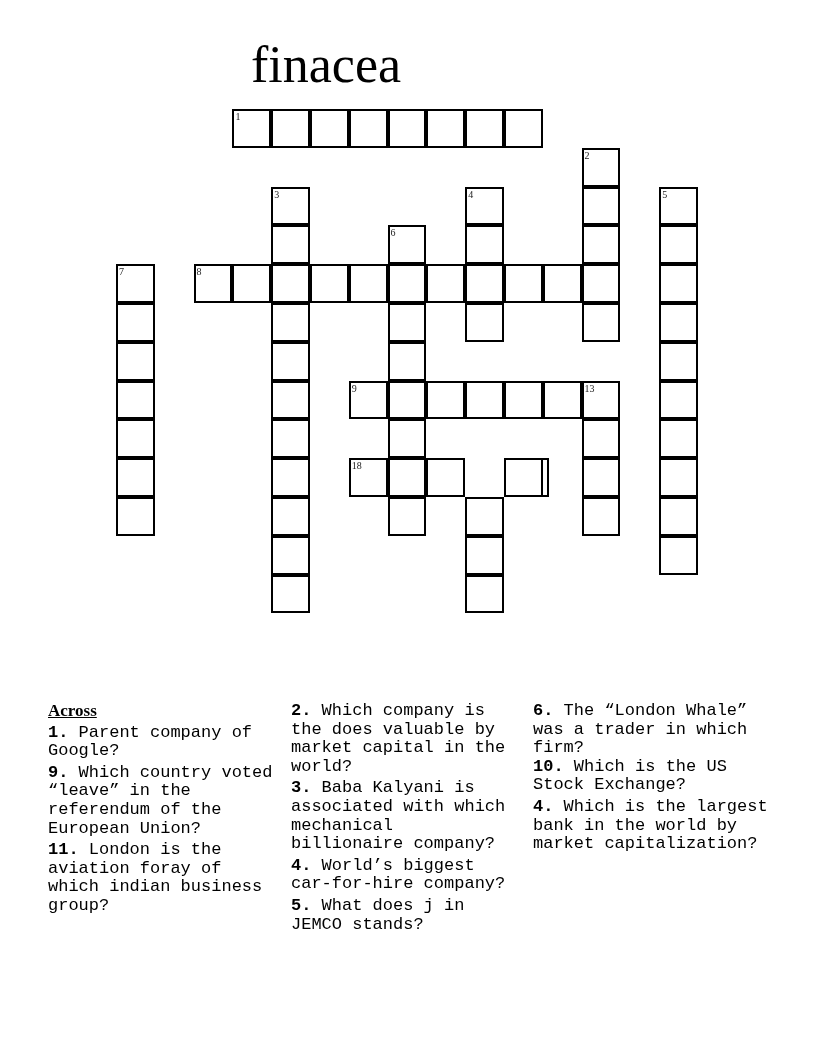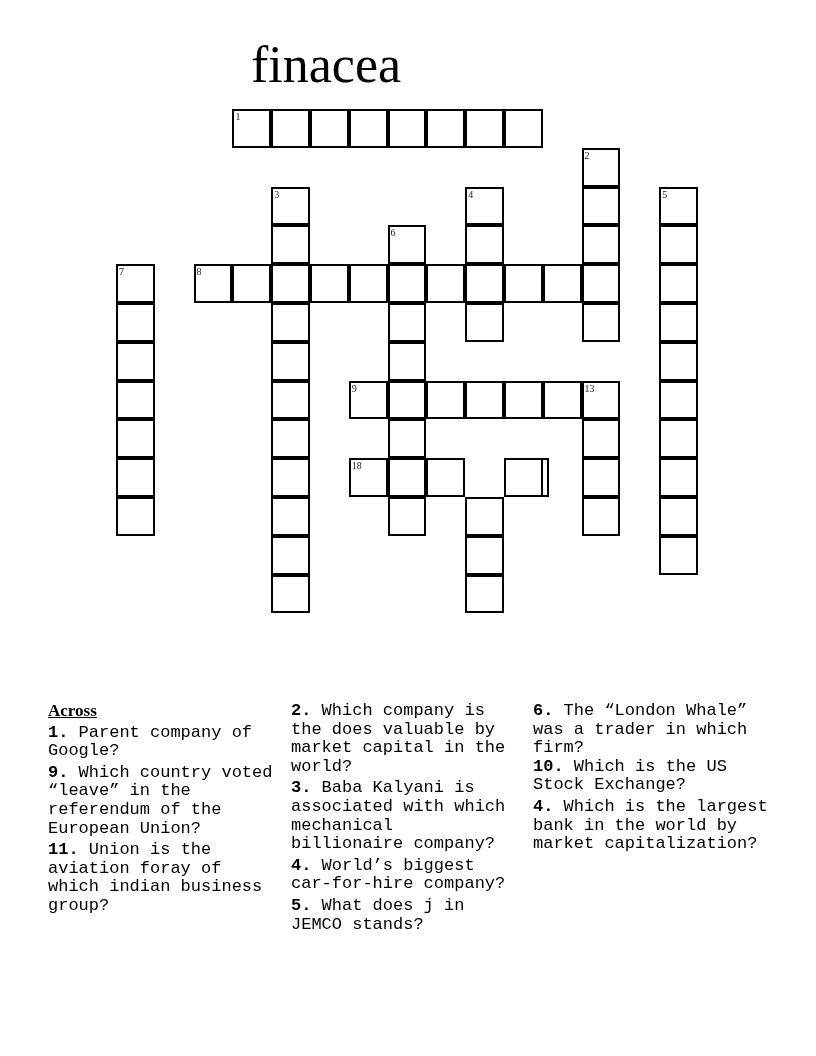--- a/index.html
+++ b/index.html
@@ -126,21 +126,21 @@
     <div class="cell" style="left: 505px; top: 459.2px;"></div>
     <div class="cell" style="left: 466.2px; top: 498px;"></div>
     <div class="cell" style="left: 466.2px; top: 536.8px;"></div>
     <div class="cell" style="left: 466.2px; top: 575.6px;"></div>
   </div>
 
 <div class="clues col-across">
   <div class="heading">Across</div>
   <div class="clue"><b>1.</b><span> Parent company of Google?</span></div>
   <div class="clue"><b>9.</b><span> Which country voted “leave” in the referendum of the European Union?</span></div>
-  <div class="clue"><b>11.</b><span> Union is the aviation foray of which indian business group?</span></div>
+  <div class="clue"><b>11.</b><span> London is the aviation foray of which indian business group?</span></div>
 </div>
 
 <div class="clues col-down">
   <div class="clue"><b>2.</b><span> Which company is the does valuable by market capital in the world?</span></div>
   <div class="clue"><b>3.</b><span> Baba Kalyani is associated with which mechanical billionaire company?</span></div>
   <div class="clue"><b>4.</b><span> World’s biggest car-for-hire company?</span></div>
   <div class="clue"><b>5.</b><span> What does j in JEMCO stands?</span></div>
 </div>
 
 <div class="clues col-down2">

